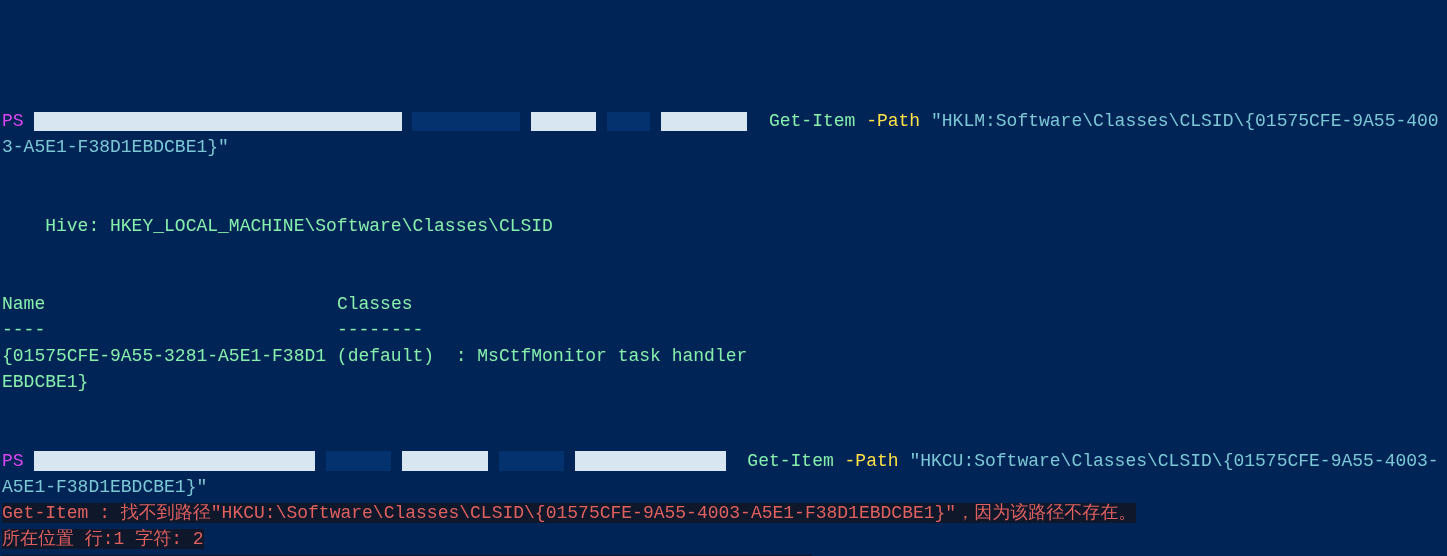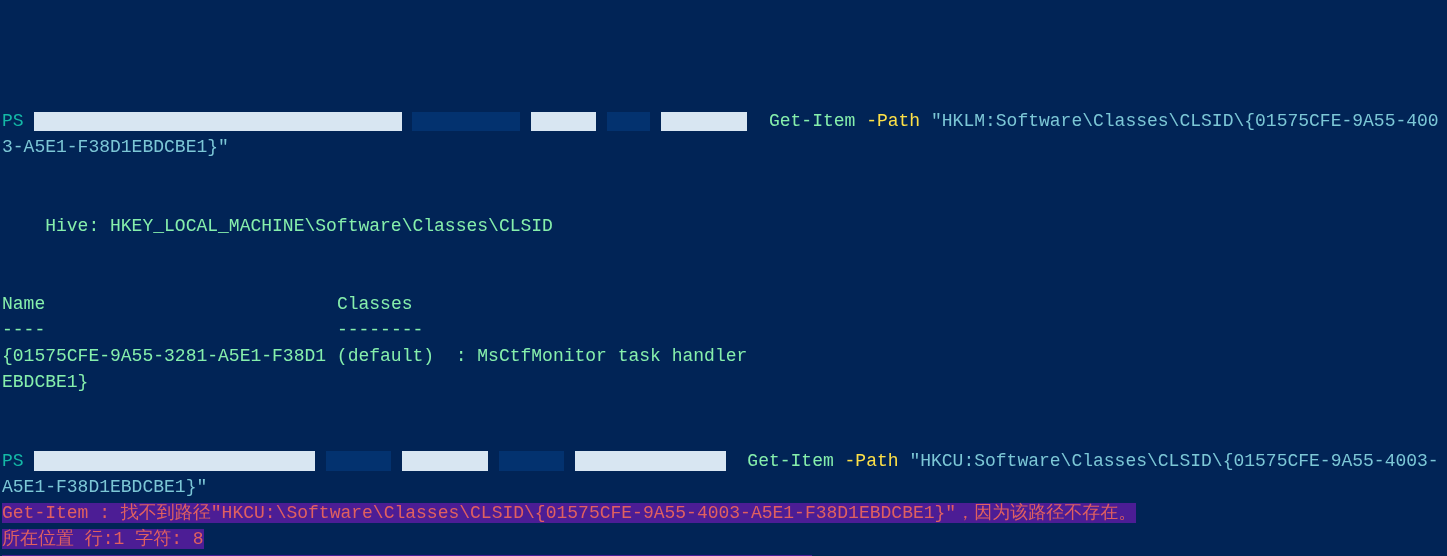--- a/index.html
+++ b/index.html
@@ -9,34 +9,34 @@
     font-family: "NSimSun", "SimSun", "Consolas", "Courier New", monospace;
     font-size: 18px;
     line-height: 1.45;
     width: 1447px;
     height: 556px;
     overflow: hidden;
     white-space: pre-wrap;
     word-break: break-all;
     padding: 4px 2px;
   }
-  .ps-prompt { color: #14b8a6; }
+  .ps-prompt { color: #d946ef; }
   .redacted {
     display: inline-block;
     vertical-align: text-bottom;
     background: #d8e6f2;
     height: 1.1em;
   }
   .redacted.dark { background: #03326f; }
   .cmd-yellow { color: #86efac; }
   .cmd-gray { color: #fde047; }
   .cmd-cyan { color: #7cc7d6; }
   .output-white { color: #86efac; }
   .err {
-    background: #4c1d95;
+    background: #0f172a;
     color: #e06060;
     margin-top: 21px;
   }
   .err-line { display: inline; }
   .hive-indent { padding-left: 4ch; }
 </style>
 </head>
 <body>
 
 
@@ -48,21 +48,21 @@
 
 
 <span class="output-white">Name</span>                           <span class="output-white">Classes</span>
 <span class="output-white">----</span>                           <span class="output-white">--------</span>
 <span class="output-white">{01575CFE-9A55-3281-A5E1-F38D1 (default)  : MsCtfMonitor task handler</span>
 <span class="output-white">EBDCBE1}</span>
 
 
 <span class="ps-prompt">PS </span><span class="redacted" style="width:26ch"></span> <span class="redacted dark" style="width:6ch"></span> <span class="redacted" style="width:8ch"></span> <span class="redacted dark" style="width:6ch"></span> <span class="redacted" style="width:14ch"></span>  <span class="cmd-yellow">Get-Item</span><span class="cmd-gray"> -Path </span><span class="cmd-cyan">"HKCU:Software\Classes\CLSID\{01575CFE-9A55-4003-A5E1-F38D1EBDCBE1}"</span>
 <span class="err err-line">Get-Item : 找不到路径"HKCU:\Software\Classes\CLSID\{01575CFE-9A55-4003-A5E1-F38D1EBDCBE1}"，因为该路径不存在。</span>
-<span class="err err-line">所在位置 行:1 字符: 8</span>
+<span class="err err-line">所在位置 行:1 字符: 2</span>
 <span class="err err-line">+ Get-Item -Path "HKCU:Software\Classes\CLSID\{01575CFE-9A55-4003-A5E1- ...</span>
 
 
 
 </div>
 
 
 
 
 </body></html>

